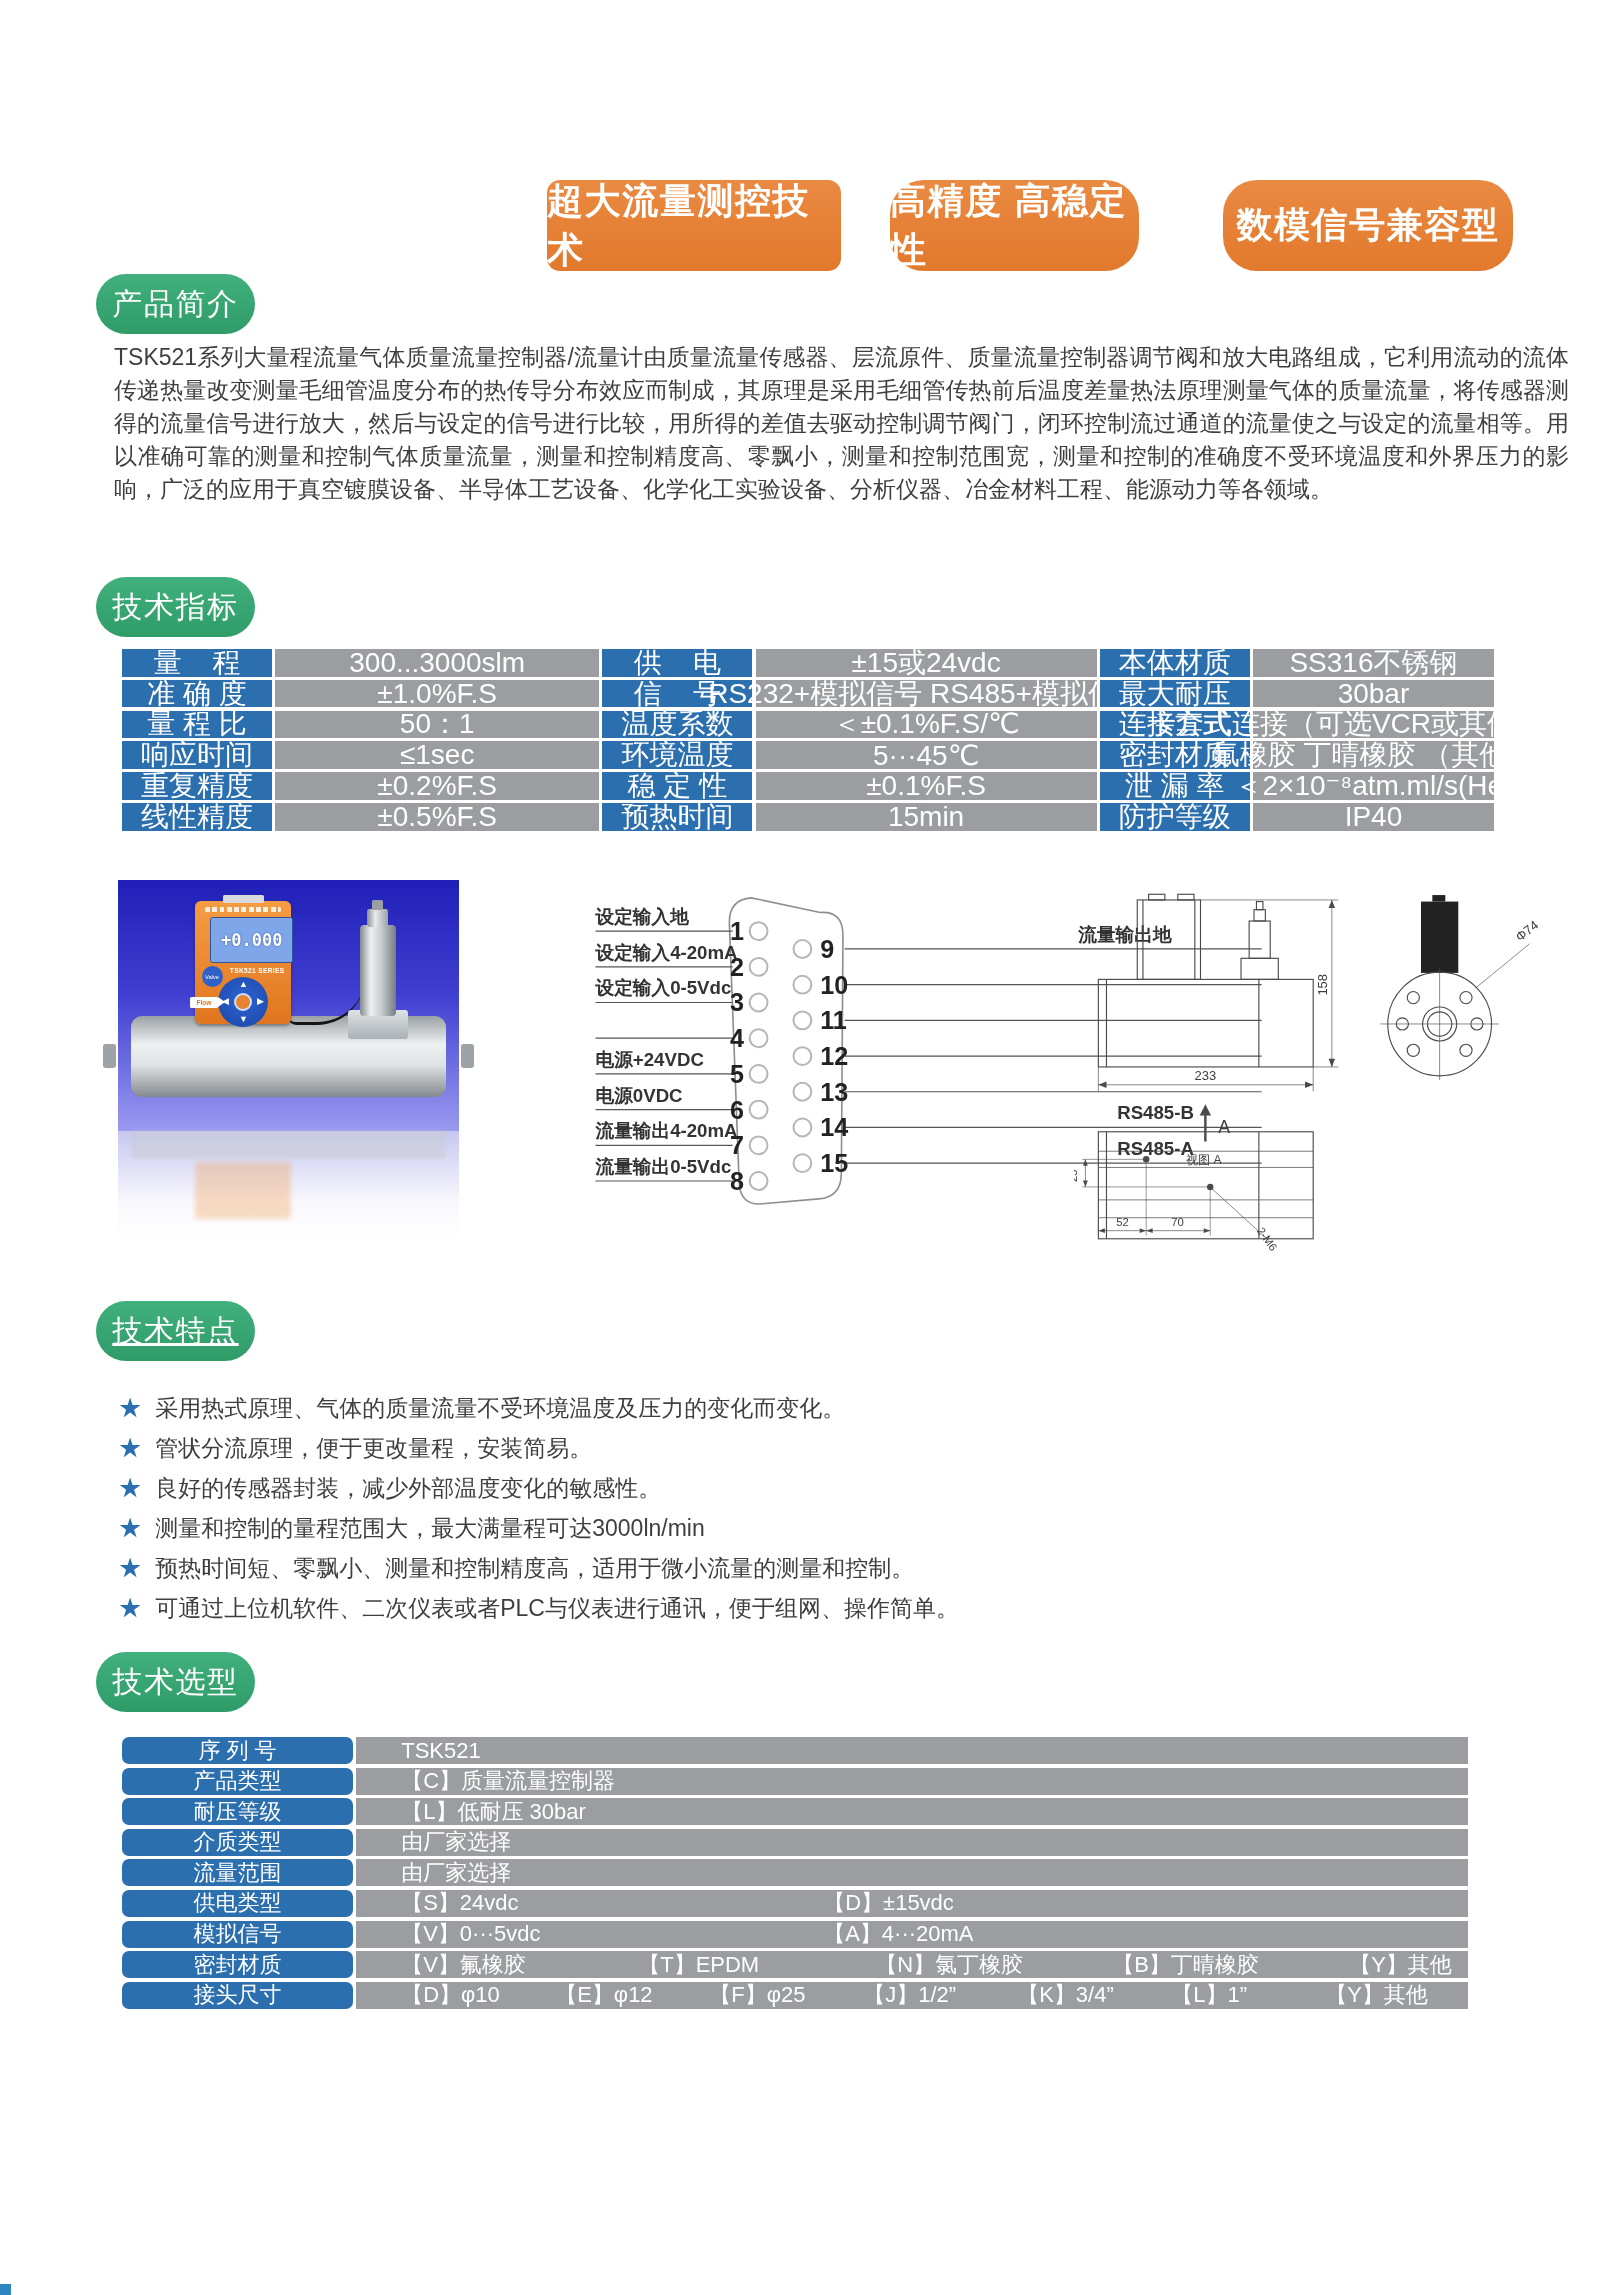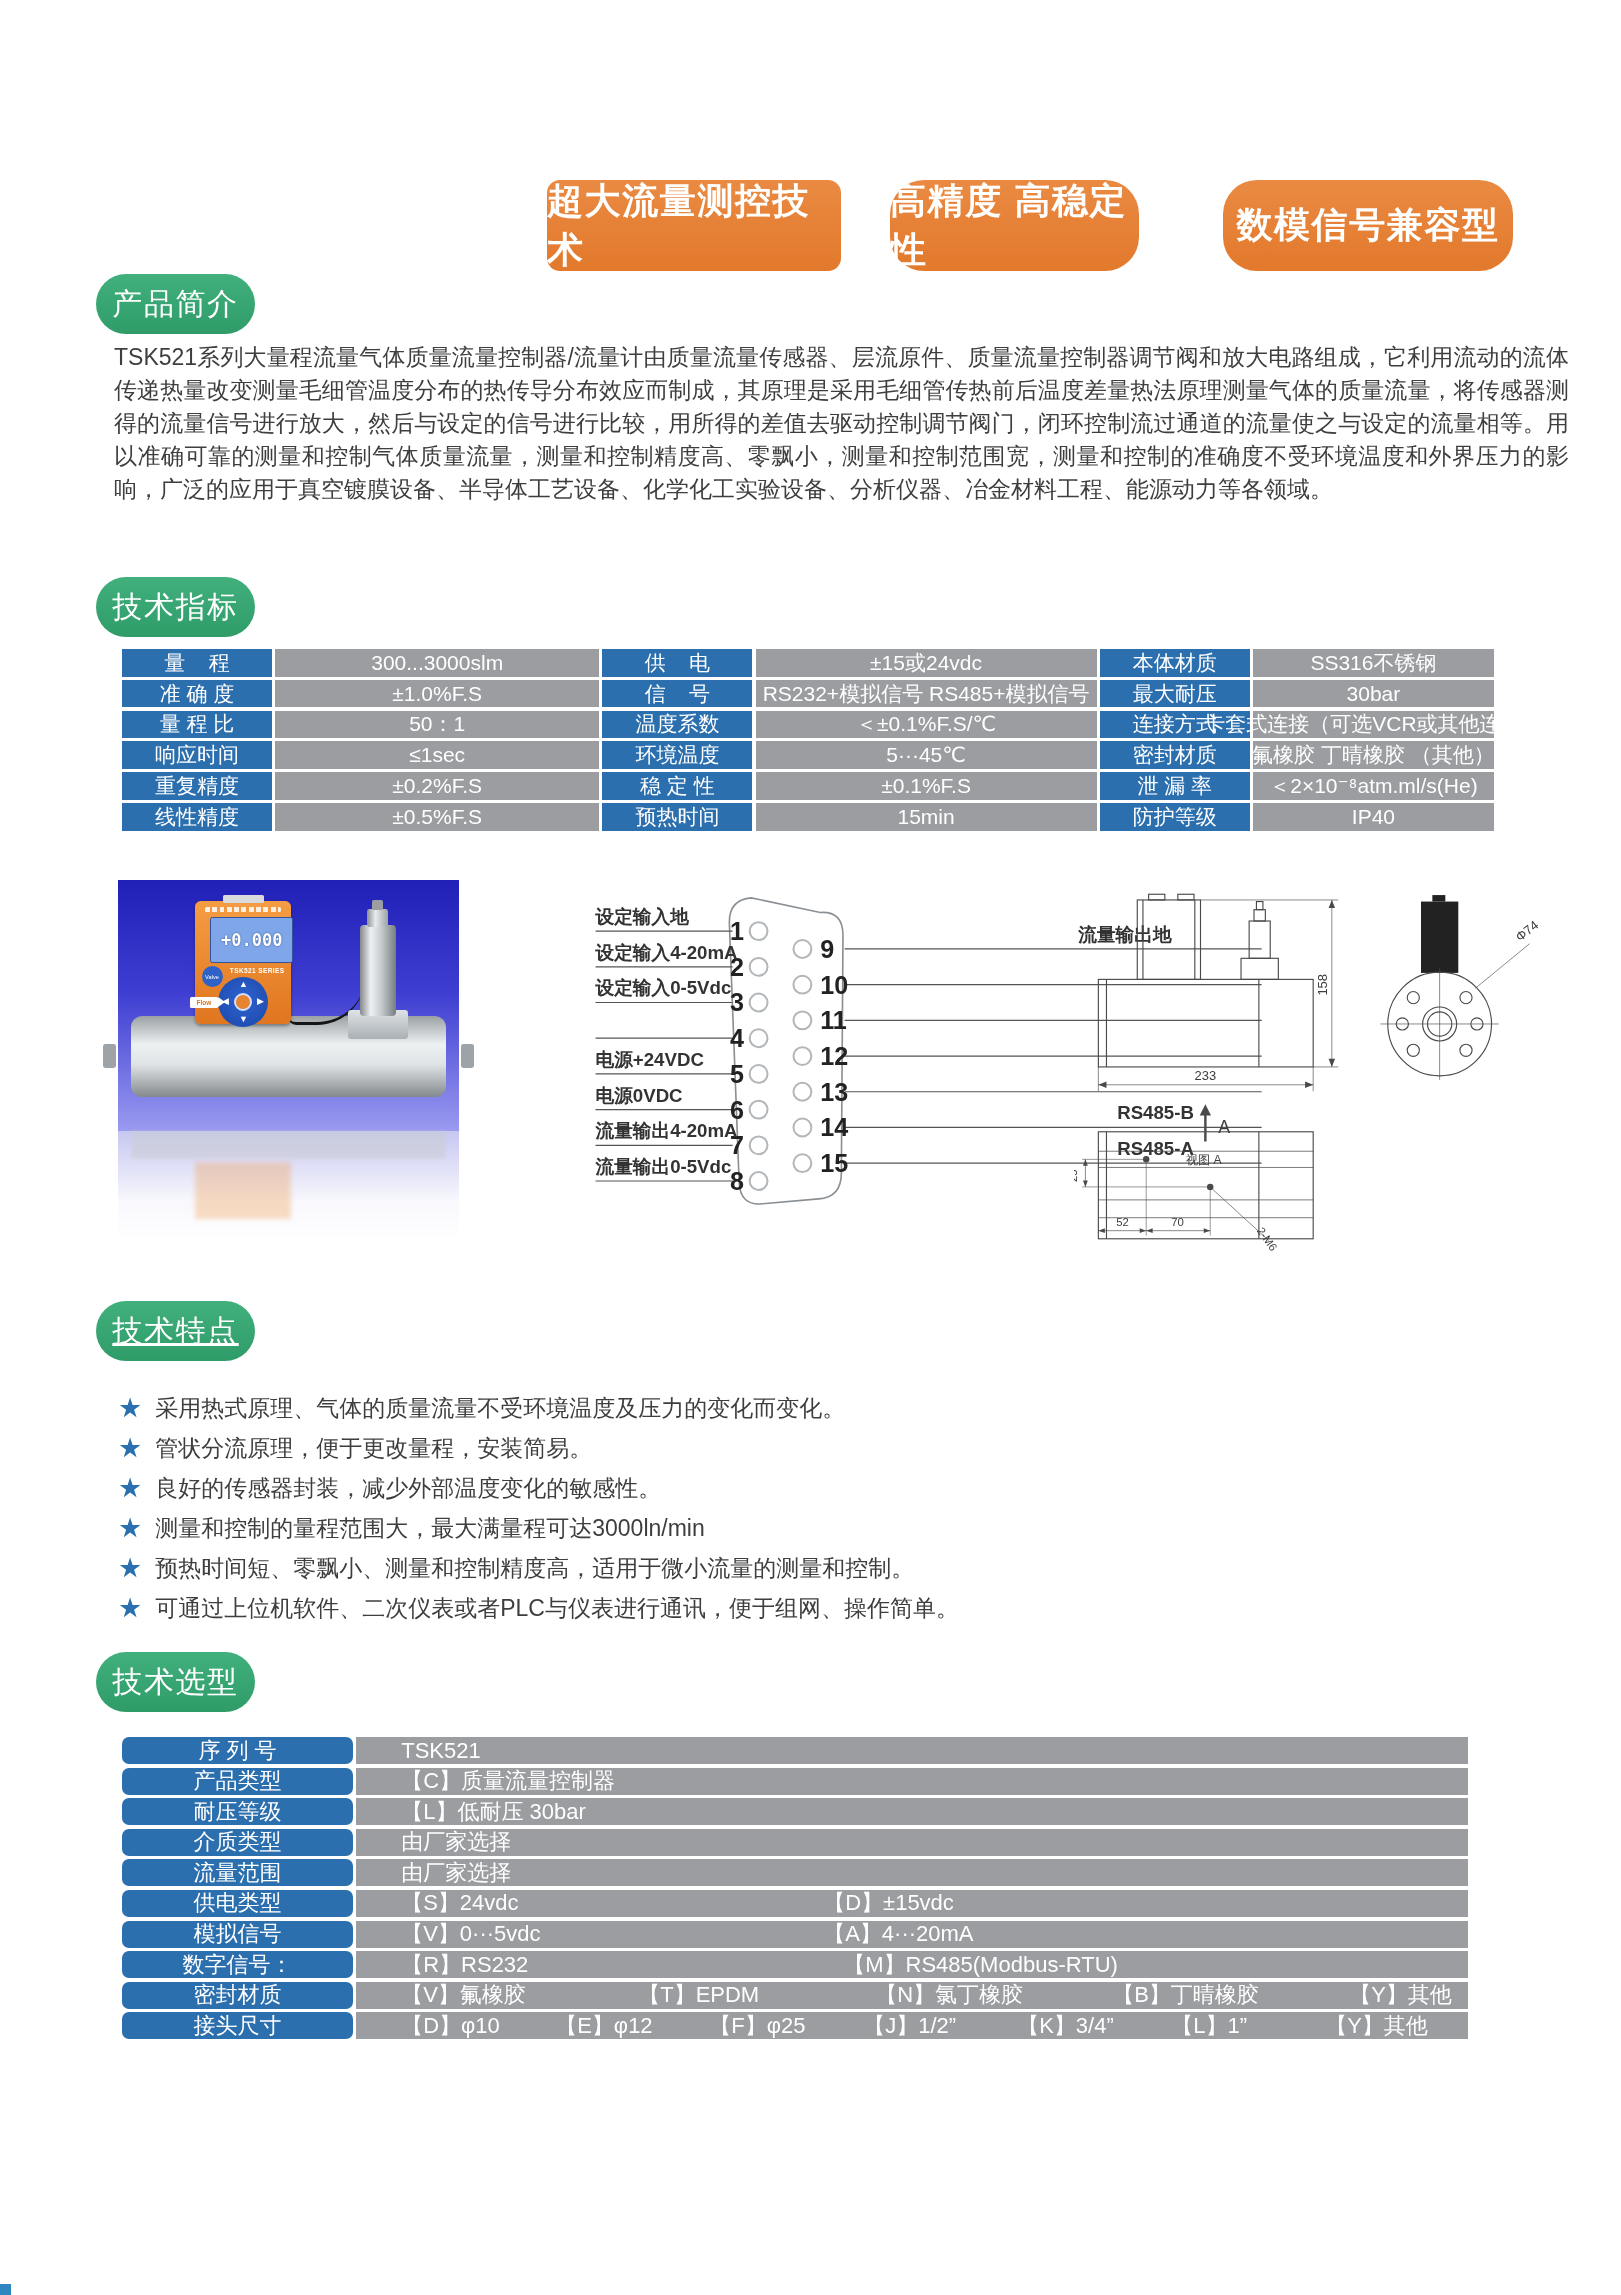--- a/index.html
+++ b/index.html
@@ -13,21 +13,21 @@
   
   .pill{position:absolute;left:96px;width:159px;height:60px;border-radius:30px;
         background:linear-gradient(180deg,#41b07d,#2f9c68);
         color:#fff;font-size:30px;display:flex;align-items:center;justify-content:center;letter-spacing:1.6px;}
   
   .intro{position:absolute;left:114px;top:341px;width:1455px;font-size:23px;line-height:33px;
          text-align:justify;color:#3e3e3e;}
   
   .spec{position:absolute;left:122px;top:649px;display:grid;
         grid-template-columns:150px 324px 150px 341px 150px 241px;
-        grid-auto-rows:27.6px;gap:3.2px;font-size:21px;}
+        grid-auto-rows:27.6px;gap:3.2px;font-size:28px;}
   .spec-label{background:#2b6fae;color:#fff;display:flex;align-items:center;justify-content:center;white-space:pre;}
   .spec-val{background:#9b9da0;color:#fff;display:flex;align-items:center;justify-content:center;white-space:nowrap;}
   
   .photo{position:absolute;left:118px;top:880px;width:341px;height:251px;
          background:linear-gradient(180deg,#2020b8 0%,#3e3ed2 45%,#9a9af0 100%);}
   .cyl{position:absolute;left:13px;top:136px;width:315px;height:81px;border-radius:11.4px;
        background:linear-gradient(180deg,#9aa0a4,#eef1f2 35%,#dfe3e5 60%,#84898d);}
   .fit{position:absolute;top:156px;width:24px;height:41px;background:linear-gradient(180deg,#8e9採396,#cfd4d8 45%,#7d8286);border-radius:3.2px;}
   .fit.l{left:-4.9px;} .fit.r{right:-4.9px;}
   .stub{position:absolute;top:164px;width:13px;height:24px;background:#9ea3a7;border-radius:2.4px;}
@@ -378,27 +378,20 @@
         </div>
       </div>
       <div class="sel-row">
         <div class="sel-label">模拟信号</div>
         <div class="sel-val w2">
           <span class="opt">【V】0···5vdc</span>
           <span class="opt">【A】4···20mA</span>
         </div>
       </div>
       <div class="sel-row">
-        <div class="sel-label">数字信号：</div>
-        <div class="sel-val w2b">
-          <span class="opt">【R】RS232</span>
-          <span class="opt">【M】RS485(Modbus-RTU)</span>
-        </div>
-      </div>
-      <div class="sel-row">
         <div class="sel-label">密封材质</div>
         <div class="sel-val w5">
           <span class="opt">【V】氟橡胶</span>
           <span class="opt">【T】EPDM</span>
           <span class="opt">【N】氯丁橡胶</span>
           <span class="opt">【B】丁晴橡胶</span>
           <span class="opt">【Y】其他</span>
         </div>
       </div>
       <div class="sel-row">

